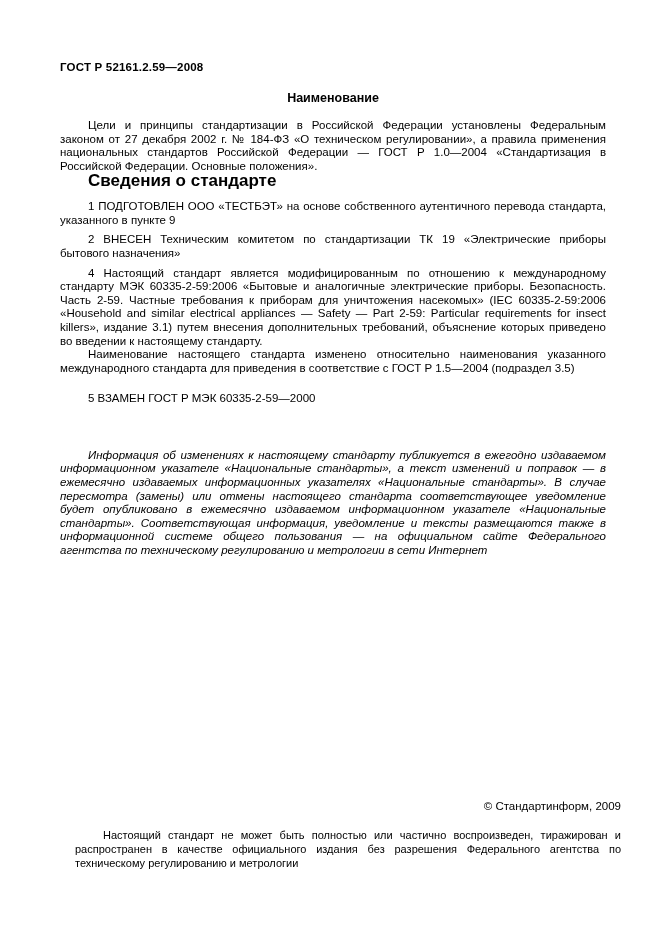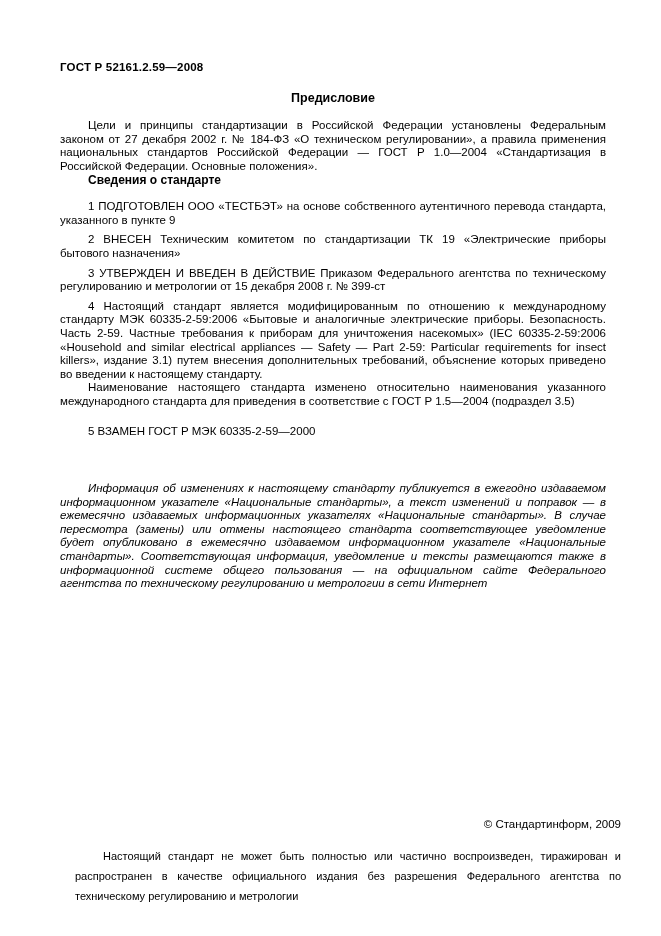--- a/index.html
+++ b/index.html
@@ -39,72 +39,71 @@
     text-align: justify;
     text-indent: 28px;
     margin: 0;
   }
   .intro {
   }
   .section-heading {
     font-weight: bold;
     text-indent: 28px;
     margin: 0 0 13px 0;
-    font-size: 12px;
+    font-size: 17px;
   }
   .item {
     margin-bottom: 6px;
   }
   .item-cont {
     margin-bottom: 0;
   }
   .item-last {
     margin-top: 17px;
     margin-bottom: 0;
   }
   .note {
     font-style: italic;
     margin-top: 43px;
   }
   .bottom {
     position: absolute;
     left: 75px;
-    top: 818px;
+    top: 800px;
     width: 546px;
     font-size: 11.5px;
     line-height: 13.3px;
   }
   .copyright {
     text-align: right;
     margin: 0 0 15px 0;
   }
   .footer-note {
     text-align: justify;
     text-indent: 28px;
     margin: 0;
     font-size: 11px;
-    line-height: 20px;
+    line-height: 14px;
   }
   .page-number {
     margin-top: 10px;
     font-size: 12px;
   }
 </style>
 </head>
 <body>
 
 <div class="page">
   <div class="content">
     <div class="doc-header">ГОСТ Р 52161.2.59—2008</div>
-    <div class="doc-title">Предисловие</div>
+    <div class="doc-title">Наименование</div>
     <p class="para intro">Цели и принципы стандартизации в Российской Федерации установлены Федеральным законом от 27 декабря 2002 г. № 184-ФЗ «О техническом регулировании», а правила применения национальных стандартов Российской Федерации — ГОСТ Р 1.0—2004 «Стандартизация в Российской Федерации. Основные положения».</p>
     <div class="section-heading">Сведения о стандарте</div>
     <p class="para item">1 ПОДГОТОВЛЕН ООО «ТЕСТБЭТ» на основе собственного аутентичного перевода стандарта, указанного в пункте 9</p>
     <p class="para item">2 ВНЕСЕН Техническим комитетом по стандартизации ТК 19 «Электрические приборы бытового назначения»</p>
-    <p class="para item">3 УТВЕРЖДЕН И ВВЕДЕН В ДЕЙСТВИЕ Приказом Федерального агентства по техническому регулированию и метрологии от 15 декабря 2008 г. № 399-ст</p>
     <p class="para item-cont">4 Настоящий стандарт является модифицированным по отношению к международному стандарту МЭК 60335-2-59:2006 «Бытовые и аналогичные электрические приборы. Безопасность. Часть 2-59. Частные требования к приборам для уничтожения насекомых» (IEC 60335-2-59:2006 «Household and similar electrical appliances — Safety — Part 2-59: Particular requirements for insect killers», издание 3.1) путем внесения дополнительных требований, объяснение которых приведено во введении к настоящему стандарту.</p>
     <p class="para item-cont">Наименование настоящего стандарта изменено относительно наименования указанного международного стандарта для приведения в соответствие с ГОСТ Р 1.5—2004 (подраздел 3.5)</p>
     <p class="para item-last">5 ВЗАМЕН ГОСТ Р МЭК 60335-2-59—2000</p>
     <p class="para note">Информация об изменениях к настоящему стандарту публикуется в ежегодно издаваемом информационном указателе «Национальные стандарты», а текст изменений и поправок — в ежемесячно издаваемых информационных указателях «Национальные стандарты». В случае пересмотра (замены) или отмены настоящего стандарта соответствующее уведомление будет опубликовано в ежемесячно издаваемом информационном указателе «Национальные стандарты». Соответствующая информация, уведомление и тексты размещаются также в информационной системе общего пользования — на официальном сайте Федерального агентства по техническому регулированию и метрологии в сети Интернет</p>
   </div>
   <div class="bottom">
     <div class="copyright">© Стандартинформ, 2009</div>
     <p class="footer-note">Настоящий стандарт не может быть полностью или частично воспроизведен, тиражирован и распространен в качестве официального издания без разрешения Федерального агентства по техническому регулированию и метрологии</p>
   </div>
 </div>

